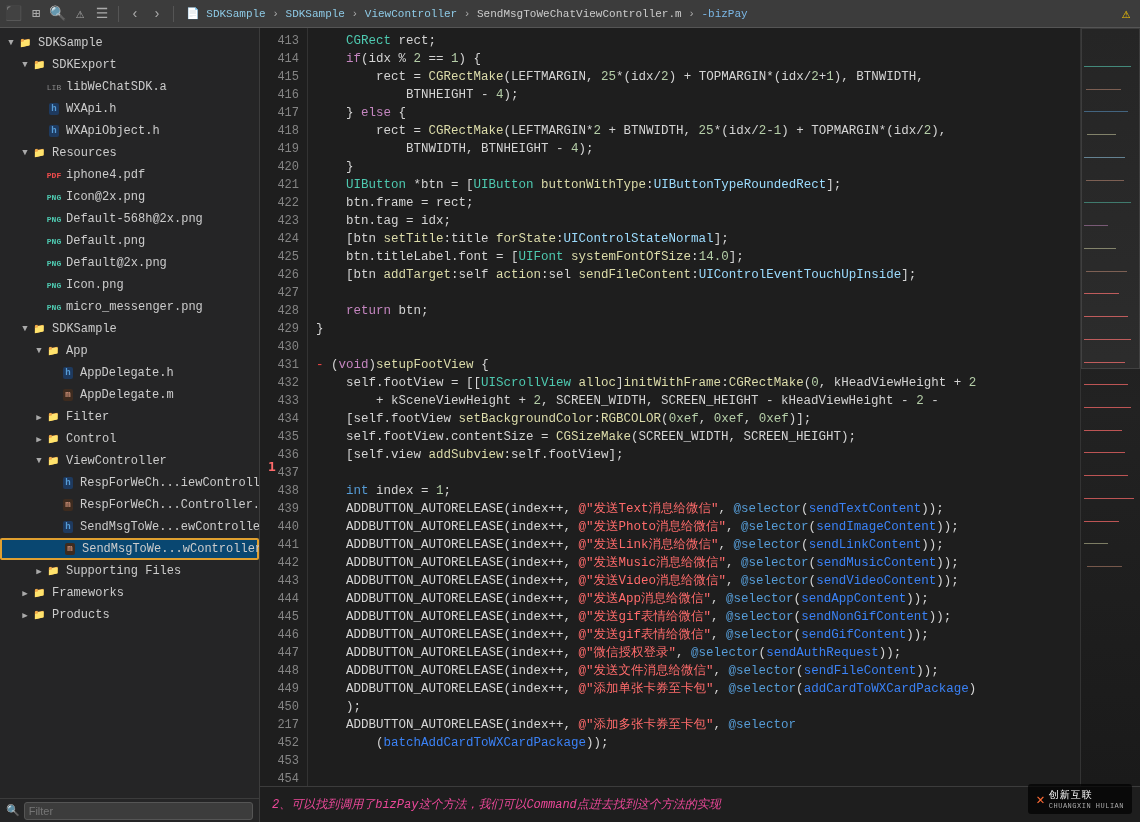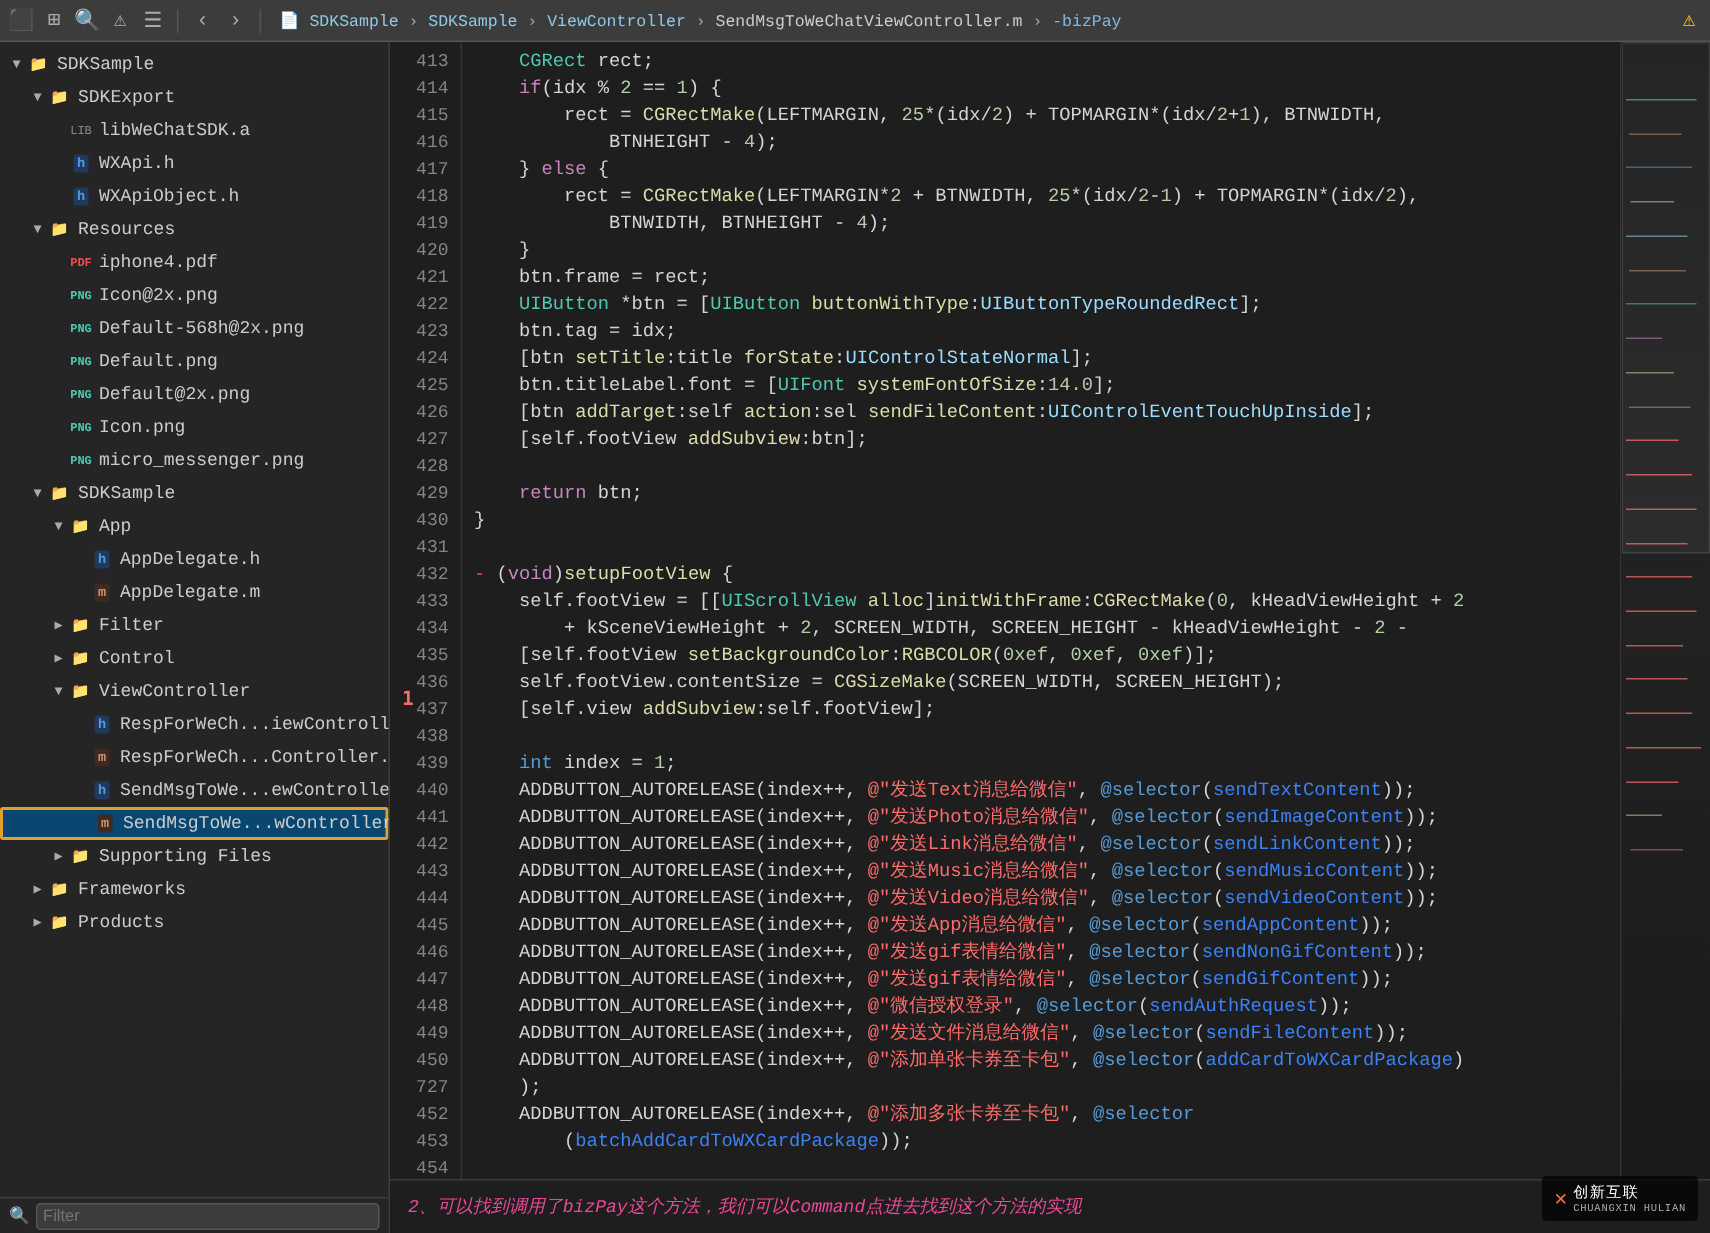--- a/index.html
+++ b/index.html
@@ -508,44 +508,43 @@
         <span class="line-number">441</span>
         <span class="line-number">442</span>
         <span class="line-number">443</span>
         <span class="line-number">444</span>
         <span class="line-number">445</span>
         <span class="line-number">446</span>
         <span class="line-number">447</span>
         <span class="line-number">448</span>
         <span class="line-number">449</span>
         <span class="line-number">450</span>
-        <span class="line-number">727</span>
+        <span class="line-number">217</span>
         <span class="line-number">452</span>
         <span class="line-number">453</span>
         <span class="line-number">454</span>
 
       </div>
 
       <div class="code-content">
 
         <span class="code-line">    <span class="cls">CGRect</span> <span class="plain">rect;</span></span>
         <span class="code-line">    <span class="kw">if</span><span class="plain">(idx % </span><span class="num">2</span><span class="plain"> == </span><span class="num">1</span><span class="plain">) {</span></span>
         <span class="code-line">        <span class="plain">rect = </span><span class="fn">CGRectMake</span><span class="plain">(LEFTMARGIN, </span><span class="num">25</span><span class="plain">*(idx/</span><span class="num">2</span><span class="plain">) + TOPMARGIN*(idx/</span><span class="num">2</span><span class="plain">+</span><span class="num">1</span><span class="plain">), BTNWIDTH,</span></span>
         <span class="code-line">            <span class="plain">BTNHEIGHT - </span><span class="num">4</span><span class="plain">);</span></span>
         <span class="code-line">    <span class="plain">} </span><span class="kw">else</span><span class="plain"> {</span></span>
         <span class="code-line">        <span class="plain">rect = </span><span class="fn">CGRectMake</span><span class="plain">(LEFTMARGIN*</span><span class="num">2</span><span class="plain"> + BTNWIDTH, </span><span class="num">25</span><span class="plain">*(idx/</span><span class="num">2</span><span class="plain">-</span><span class="num">1</span><span class="plain">) + TOPMARGIN*(idx/</span><span class="num">2</span><span class="plain">),</span></span>
         <span class="code-line">            <span class="plain">BTNWIDTH, BTNHEIGHT - </span><span class="num">4</span><span class="plain">);</span></span>
         <span class="code-line">    <span class="plain">}</span></span>
+        <span class="code-line">    <span class="cls">UIButton</span><span class="plain"> *btn = [</span><span class="cls">UIButton</span> <span class="fn">buttonWithType</span><span class="plain">:</span><span class="prop">UIButtonTypeRoundedRect</span><span class="plain">];</span></span>
         <span class="code-line">    <span class="plain">btn.frame = rect;</span></span>
-        <span class="code-line">    <span class="cls">UIButton</span><span class="plain"> *btn = [</span><span class="cls">UIButton</span> <span class="fn">buttonWithType</span><span class="plain">:</span><span class="prop">UIButtonTypeRoundedRect</span><span class="plain">];</span></span>
         <span class="code-line">    <span class="plain">btn.tag = idx;</span></span>
         <span class="code-line">    <span class="plain">[btn </span><span class="fn">setTitle</span><span class="plain">:title </span><span class="fn">forState</span><span class="plain">:</span><span class="prop">UIControlStateNormal</span><span class="plain">];</span></span>
         <span class="code-line">    <span class="plain">btn.titleLabel.font = [</span><span class="cls">UIFont</span> <span class="fn">systemFontOfSize</span><span class="plain">:</span><span class="num">14.0</span><span class="plain">];</span></span>
         <span class="code-line">    <span class="plain">[btn </span><span class="fn">addTarget</span><span class="plain">:self </span><span class="fn">action</span><span class="plain">:sel </span><span class="fn">sendFileContent</span><span class="plain">:</span><span class="prop">UIControlEventTouchUpInside</span><span class="plain">];</span></span>
-        <span class="code-line">    <span class="plain">[self.footView </span><span class="fn">addSubview</span><span class="plain">:btn];</span></span>
         <span class="code-line"> </span>
         <span class="code-line">    <span class="kw">return</span> <span class="plain">btn;</span></span>
         <span class="code-line"><span class="plain">}</span></span>
         <span class="code-line"> </span>
         <span class="code-line"><span class="minus">-</span> <span class="plain">(</span><span class="kw">void</span><span class="plain">)</span><span class="fn">setupFootView</span> <span class="plain">{</span></span>
         <span class="code-line">    <span class="plain">self.footView = [[</span><span class="cls">UIScrollView</span> <span class="fn">alloc</span><span class="plain">]</span><span class="fn">initWithFrame</span><span class="plain">:</span><span class="fn">CGRectMake</span><span class="plain">(</span><span class="num">0</span><span class="plain">, kHeadViewHeight + </span><span class="num">2</span></span>
         <span class="code-line">        <span class="plain">+ kSceneViewHeight + </span><span class="num">2</span><span class="plain">, SCREEN_WIDTH, SCREEN_HEIGHT - kHeadViewHeight - </span><span class="num">2</span><span class="plain"> -</span></span>
         <span class="code-line">    <span class="plain">[self.footView </span><span class="fn">setBackgroundColor</span><span class="plain">:</span><span class="fn">RGBCOLOR</span><span class="plain">(</span><span class="num">0xef</span><span class="plain">, </span><span class="num">0xef</span><span class="plain">, </span><span class="num">0xef</span><span class="plain">)];</span></span>
         <span class="code-line">    <span class="plain">self.footView.contentSize = </span><span class="fn">CGSizeMake</span><span class="plain">(SCREEN_WIDTH, SCREEN_HEIGHT);</span></span>
         <span class="code-line">    <span class="plain">[self.view </span><span class="fn">addSubview</span><span class="plain">:self.footView];</span></span>

